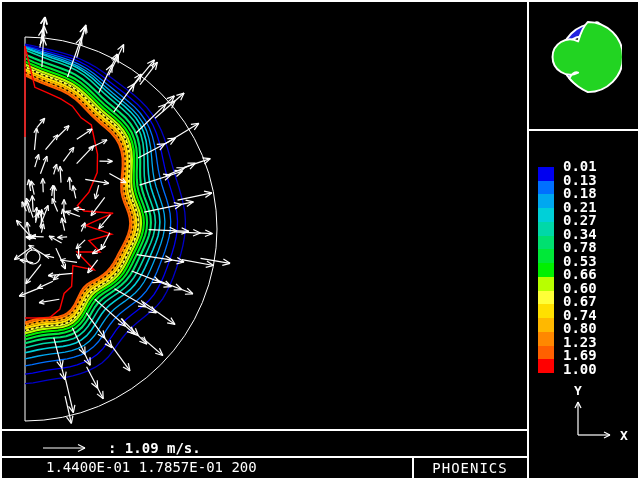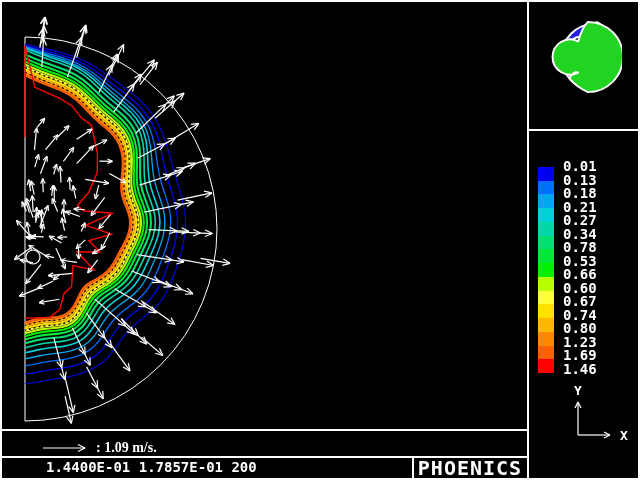--- a/index.html
+++ b/index.html
@@ -1,28 +1,28 @@
 <!DOCTYPE html>
 <html><head>
 <meta charset="utf-8">
 <style>
   html,body{margin:0;padding:0;background:#000;}
   #screen{position:relative;width:640px;height:480px;background:#000;overflow:hidden;
           font-family:"DejaVu Sans Mono",monospace;color:#fff;}
   .frame{position:absolute;left:0;top:0;right:0;bottom:0;border:2px solid #fff;box-sizing:border-box;}
   .wline{position:absolute;background:#fff;}
-  .txt{position:absolute;font-weight:bold;white-space:pre;}
+  .txt{position:absolute;font-weight:normal;white-space:pre;}
   #plot-svg{position:absolute;left:2px;top:2px;}
   #scalebar{position:absolute;left:42px;top:438px;height:20px;display:flex;align-items:center;}
   #scalebar svg{display:block;}
-  #scale-label{font-weight:bold;font-size:14px;margin-left:6px;font-family:Liberation Serif, serif;}
+  #scale-label{font-weight:bold;font-size:14px;margin-left:18px;}
   #status-values{left:46px;top:459px;font-size:14px;}
   #phoenics-box{position:absolute;left:414px;top:458px;width:112px;height:19px;
                 display:flex;align-items:center;justify-content:center;}
-  #phoenics-box span{font-weight:bold;font-size:20px;letter-spacing:1px;}
+  #phoenics-box span{font-weight:normal;font-size:14px;letter-spacing:1px;}
   #logo-svg{position:absolute;left:544px;top:17px;}
   #legend-bar{position:absolute;left:538px;top:167px;width:16px;height:206px;display:flex;flex-direction:column;}
   #legend-bar div{flex:1;}
   #legend-labels{position:absolute;left:563px;top:160px;width:64px;}
   #legend-labels div{height:13.5px;line-height:13.5px;font-size:14px;font-weight:bold;}
   #axis-svg{position:absolute;left:548px;top:383px;}
   .svgtxt{font-family:"DejaVu Sans Mono",monospace;font-weight:bold;font-size:13px;fill:#fff;}
 </style>
 </head>
 <body>
@@ -675,21 +675,21 @@
       <div>0.34</div>
       <div>0.78</div>
       <div>0.53</div>
       <div>0.66</div>
       <div>0.60</div>
       <div>0.67</div>
       <div>0.74</div>
       <div>0.80</div>
       <div>1.23</div>
       <div>1.69</div>
-      <div>1.46</div>
+      <div>1.00</div>
     </div>
 
   <svg id="axis-svg" width="86" height="62" viewBox="0 0 86 62">
     <g>
       <line x1="30" y1="52" x2="30" y2="19" stroke="#fff" stroke-width="1.2"></line>
       <line x1="30" y1="19" x2="27" y2="25" stroke="#fff" stroke-width="1.2"></line>
       <line x1="30" y1="19" x2="33" y2="25" stroke="#fff" stroke-width="1.2"></line>
     </g>
     <g>
       <line x1="30" y1="52" x2="62" y2="52" stroke="#fff" stroke-width="1.2"></line>

